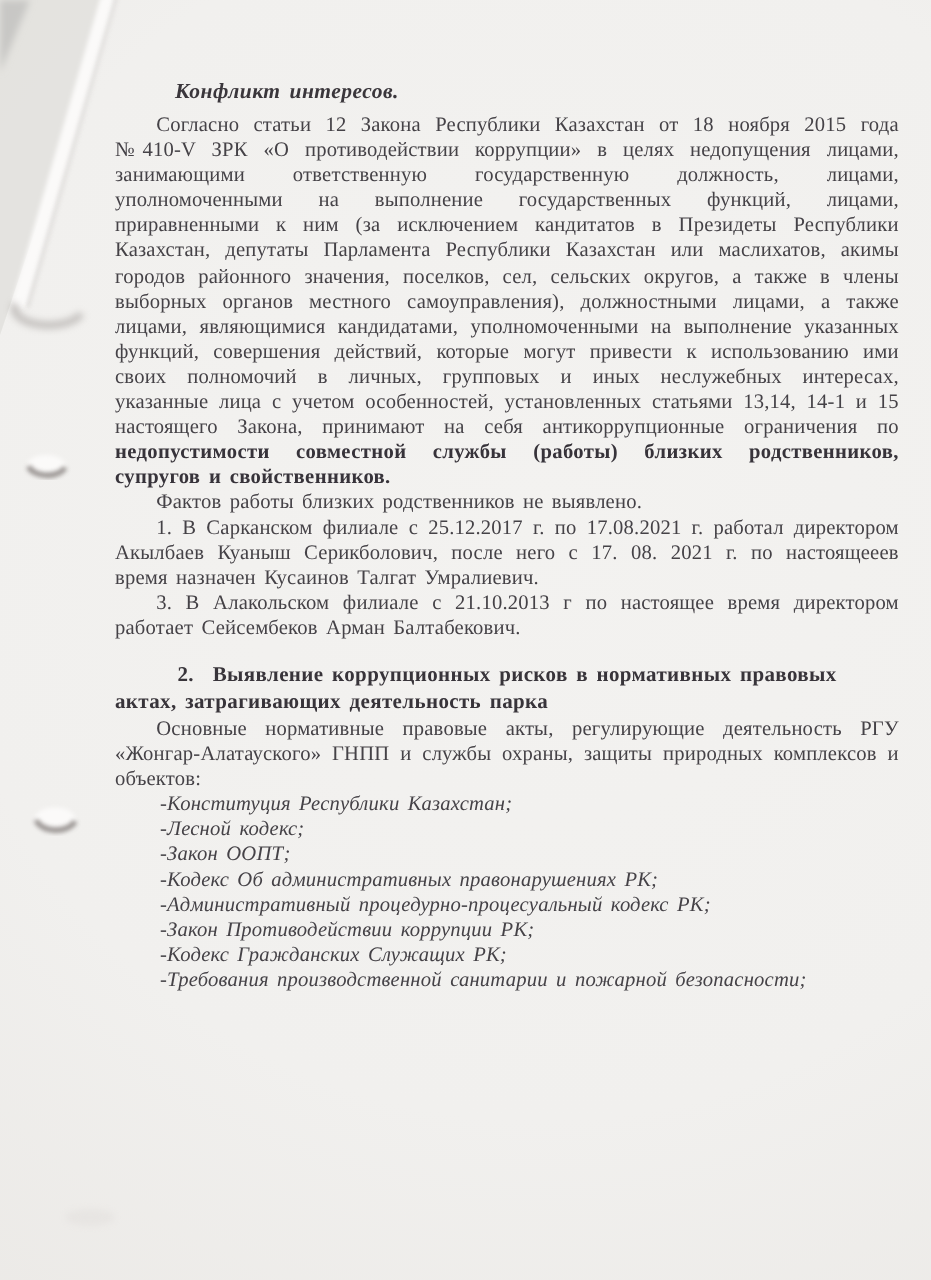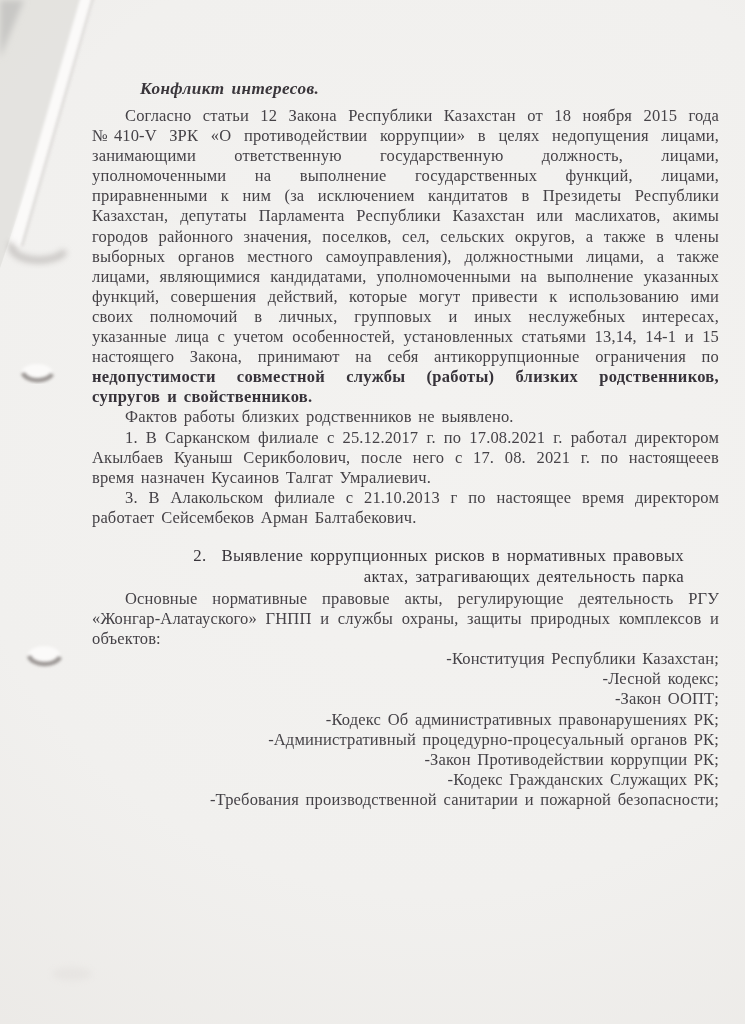--- a/index.html
+++ b/index.html
@@ -10,39 +10,39 @@
     overflow:hidden;
   }
   .page {
     position:relative; width:745px; height:1024px; overflow:hidden;
     background:
       radial-gradient(ellipse 130% 95% at 58% 40%, #f3f2f0 0%, #f1f0ee 50%, #ebe9e6 82%, #e3e1de 100%);
     color:#444146;
   }
   .artifacts { position:absolute; left:0; top:0; pointer-events:none; }
   .doc {
-    position:absolute; left:92px; top:70px; width:627px;
+    position:absolute; left:92px; top:54px; width:627px;
     font-size:16.5px; line-height:20.1px;
     letter-spacing:0.15px; word-spacing:2.4px;
     text-align:justify; color:#454247;
   }
   .h1 {
     font-size:17.2px; font-weight:bold; font-style:italic;
     text-indent:48px; text-align:left; letter-spacing:0.4px;
     margin-top:8px; margin-bottom:7px; color:#3a363b; line-height:21px;
   }
   p.para { text-indent:33px; }
   .bold-run { font-weight:bold; color:#37333a; letter-spacing:0.3px; }
   .h2 {
-    font-weight:normal; font-size:16.8px; text-align:right;
+    font-weight:bold; font-size:16.8px; text-align:left;
     text-indent:50px; width:592px; line-height:21.5px;
     margin-top:17px; margin-bottom:1px; color:#38343a; letter-spacing:0.3px;
   }
   .h2 .num { margin-right:15px; }
-  .acts p { text-indent:36px; text-align:right; }
+  .acts p { text-indent:36px; text-align:left;font-style:italic; }
 </style>
 </head>
 <body>
 
 <div class="page">
 
   <svg class="artifacts" width="745" height="1024" viewBox="0 0 745 1024">
     <defs>
       <filter id="blurS" x="-50%" y="-50%" width="200%" height="200%">
           <feGaussianBlur stdDeviation="1.6"></feGaussianBlur>
@@ -84,20 +84,20 @@
 
     <h3 class="h2"><span class="num">2.</span><span>Выявление коррупционных рисков в нормативных правовых актах, затрагивающих деятельность парка</span></h3>
 
     <p class="para">Основные нормативные правовые акты, регулирующие деятельность РГУ «Жонгар-Алатауского» ГНПП и службы охраны, защиты природных комплексов и объектов:</p>
 
     <div class="acts">
       <p>-Конституция Республики Казахстан;</p>
       <p>-Лесной кодекс;</p>
       <p>-Закон ООПТ;</p>
       <p>-Кодекс Об административных правонарушениях РК;</p>
-      <p>-Административный процедурно-процесуальный органов РК;</p>
+      <p>-Административный процедурно-процесуальный кодекс РК;</p>
       <p>-Закон Противодействии коррупции РК;</p>
       <p>-Кодекс Гражданских Служащих РК;</p>
       <p>-Требования производственной санитарии и пожарной безопасности;</p>
     </div>
 
   </div>
 </div>
 
 </body></html>

